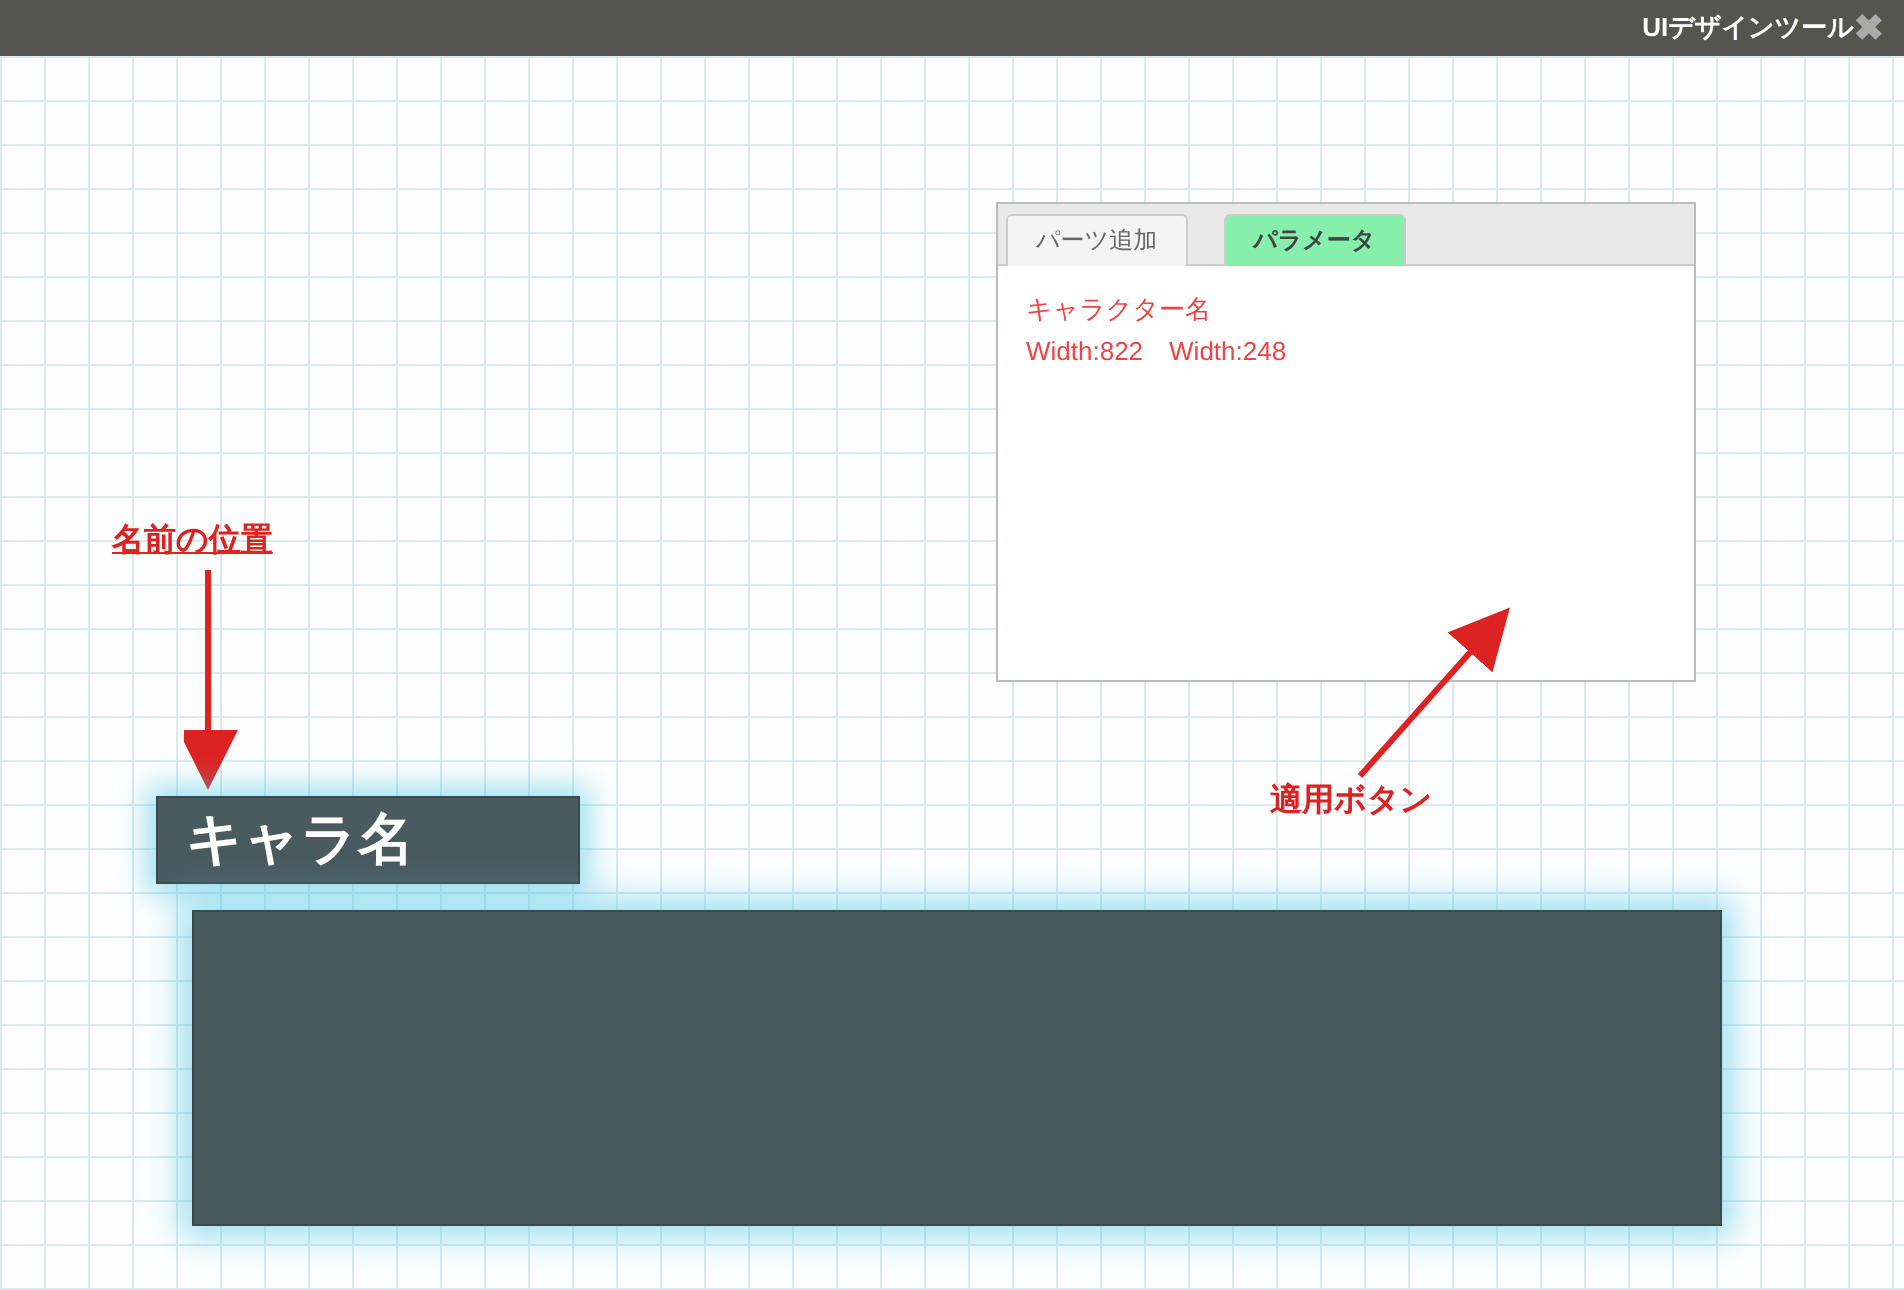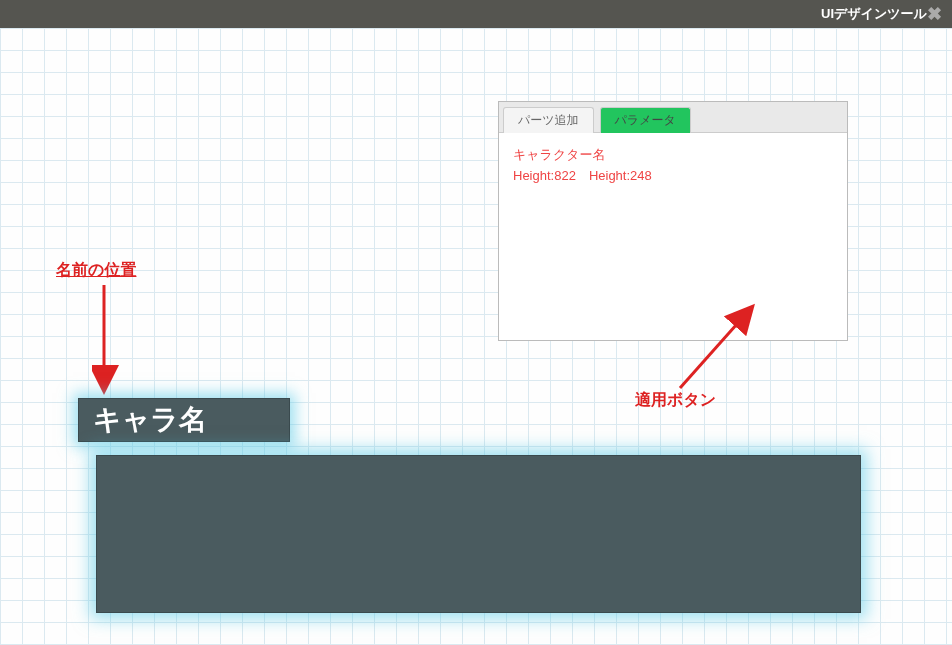--- a/index.html
+++ b/index.html
@@ -50,37 +50,38 @@
       background: #fff;
       border: 1px solid #bbb;
       display: flex;
       flex-direction: column;
     }
     .tabbar {
       background: #e9e9e9;
       border-bottom: 1px solid #ccc;
       display: flex;
       padding: 4px 4px 0 4px;
-      gap: 6px;
+      gap: 18px;
     }
     .tab {
       padding: 4px 14px;
       font-size: 12px;
       color: #666;
       border: 1px solid #ccc;
       border-bottom: none;
       background: #f4f4f4;
       cursor: pointer;
       border-radius: 3px 3px 0 0;
       position: relative;
       top: 1px;
     }
     .tab.active {
-      background: #22c55e;
+      background: #86efac;
       color: #444;
+      font-weight: bold;
     }
     .panel-body {
       flex: 1;
       padding: 12px 14px;
       font-size: 13px;
       color: #ef4444;
       line-height: 1.6;
     }
     .panel-footer {
       padding: 8px 10px;
@@ -140,21 +141,21 @@
 
 <div class="canvas">
 
   <div class="panel">
     <div class="tabbar">
       <div class="tab">パーツ追加</div>
       <div class="tab active">パラメータ</div>
     </div>
     <div class="panel-body">
       <div>キャラクター名</div>
-      <div>Height:822　Height:248</div>
+      <div>Width:822　Width:248</div>
     </div>
   </div>
 
   <div class="annot annot-name">名前の位置</div>
   <svg class="arrow" style="position:absolute; top:252px; left:92px;" width="40" height="120">
     <defs>
       <marker id="ah1" markerWidth="10" markerHeight="10" refX="5" refY="5" orient="auto">
         <path d="M0,0 L10,5 L0,10 z" fill="#d22"></path>
       </marker>
     </defs>

